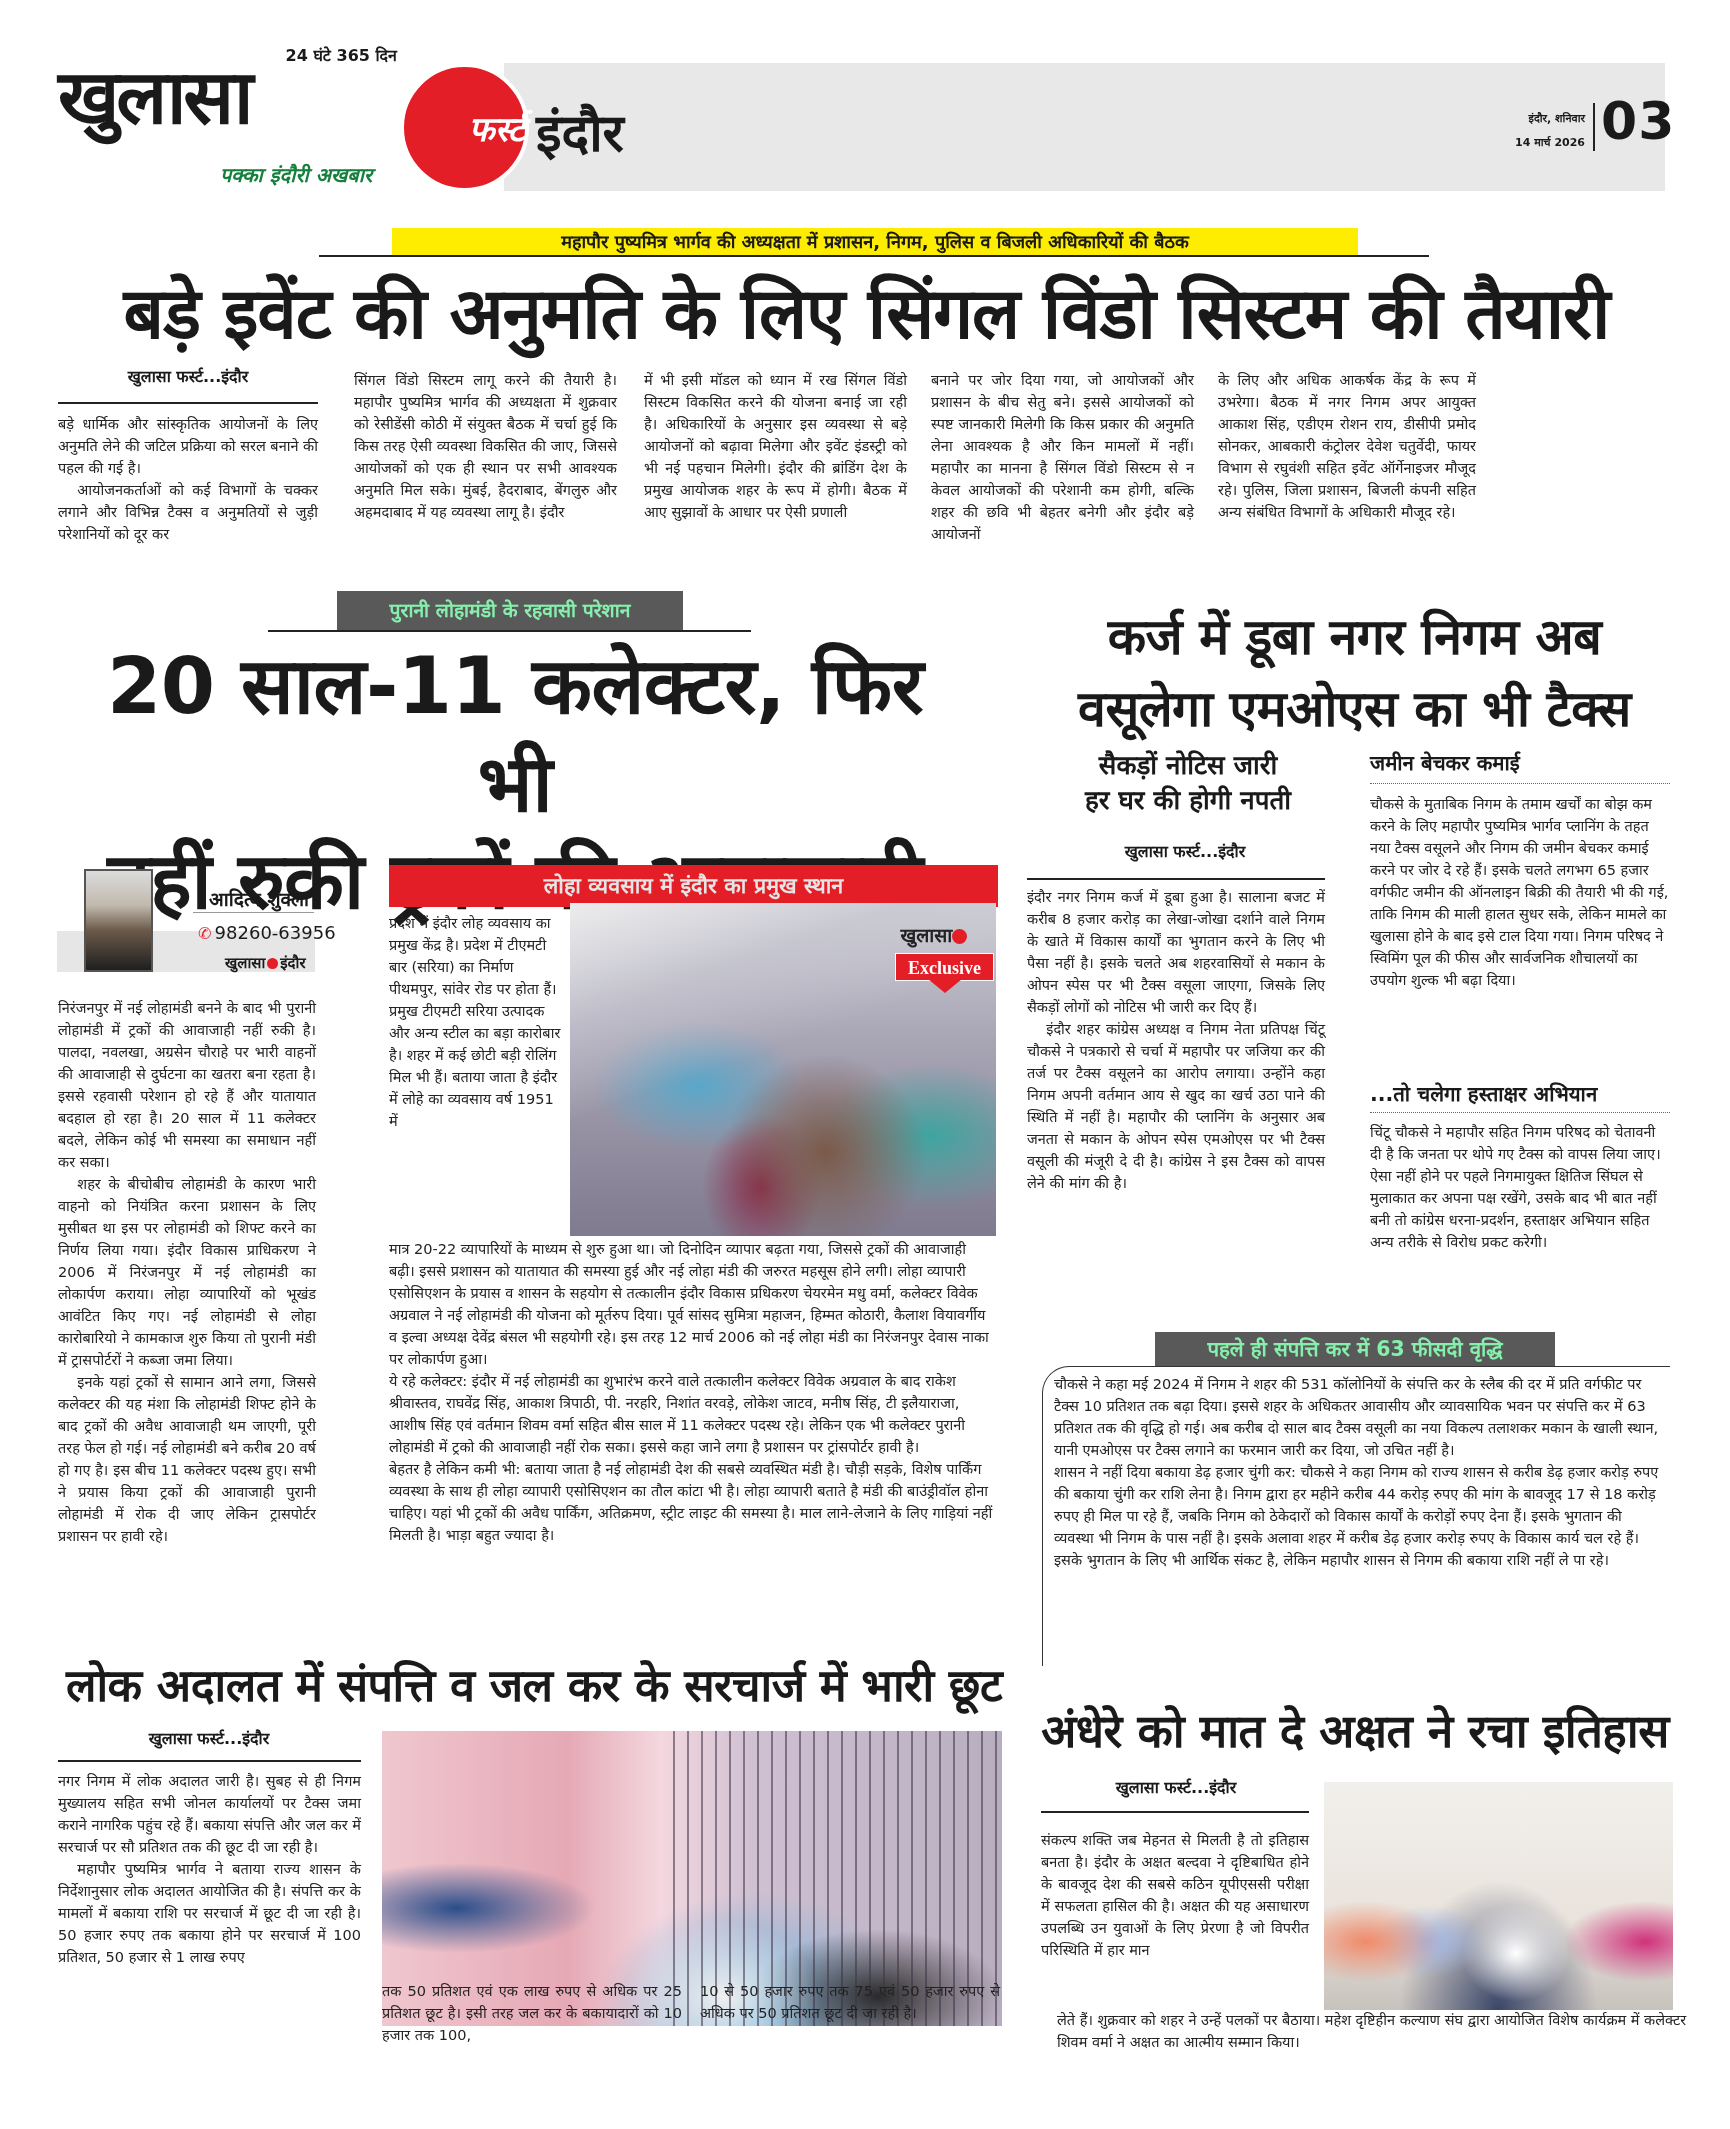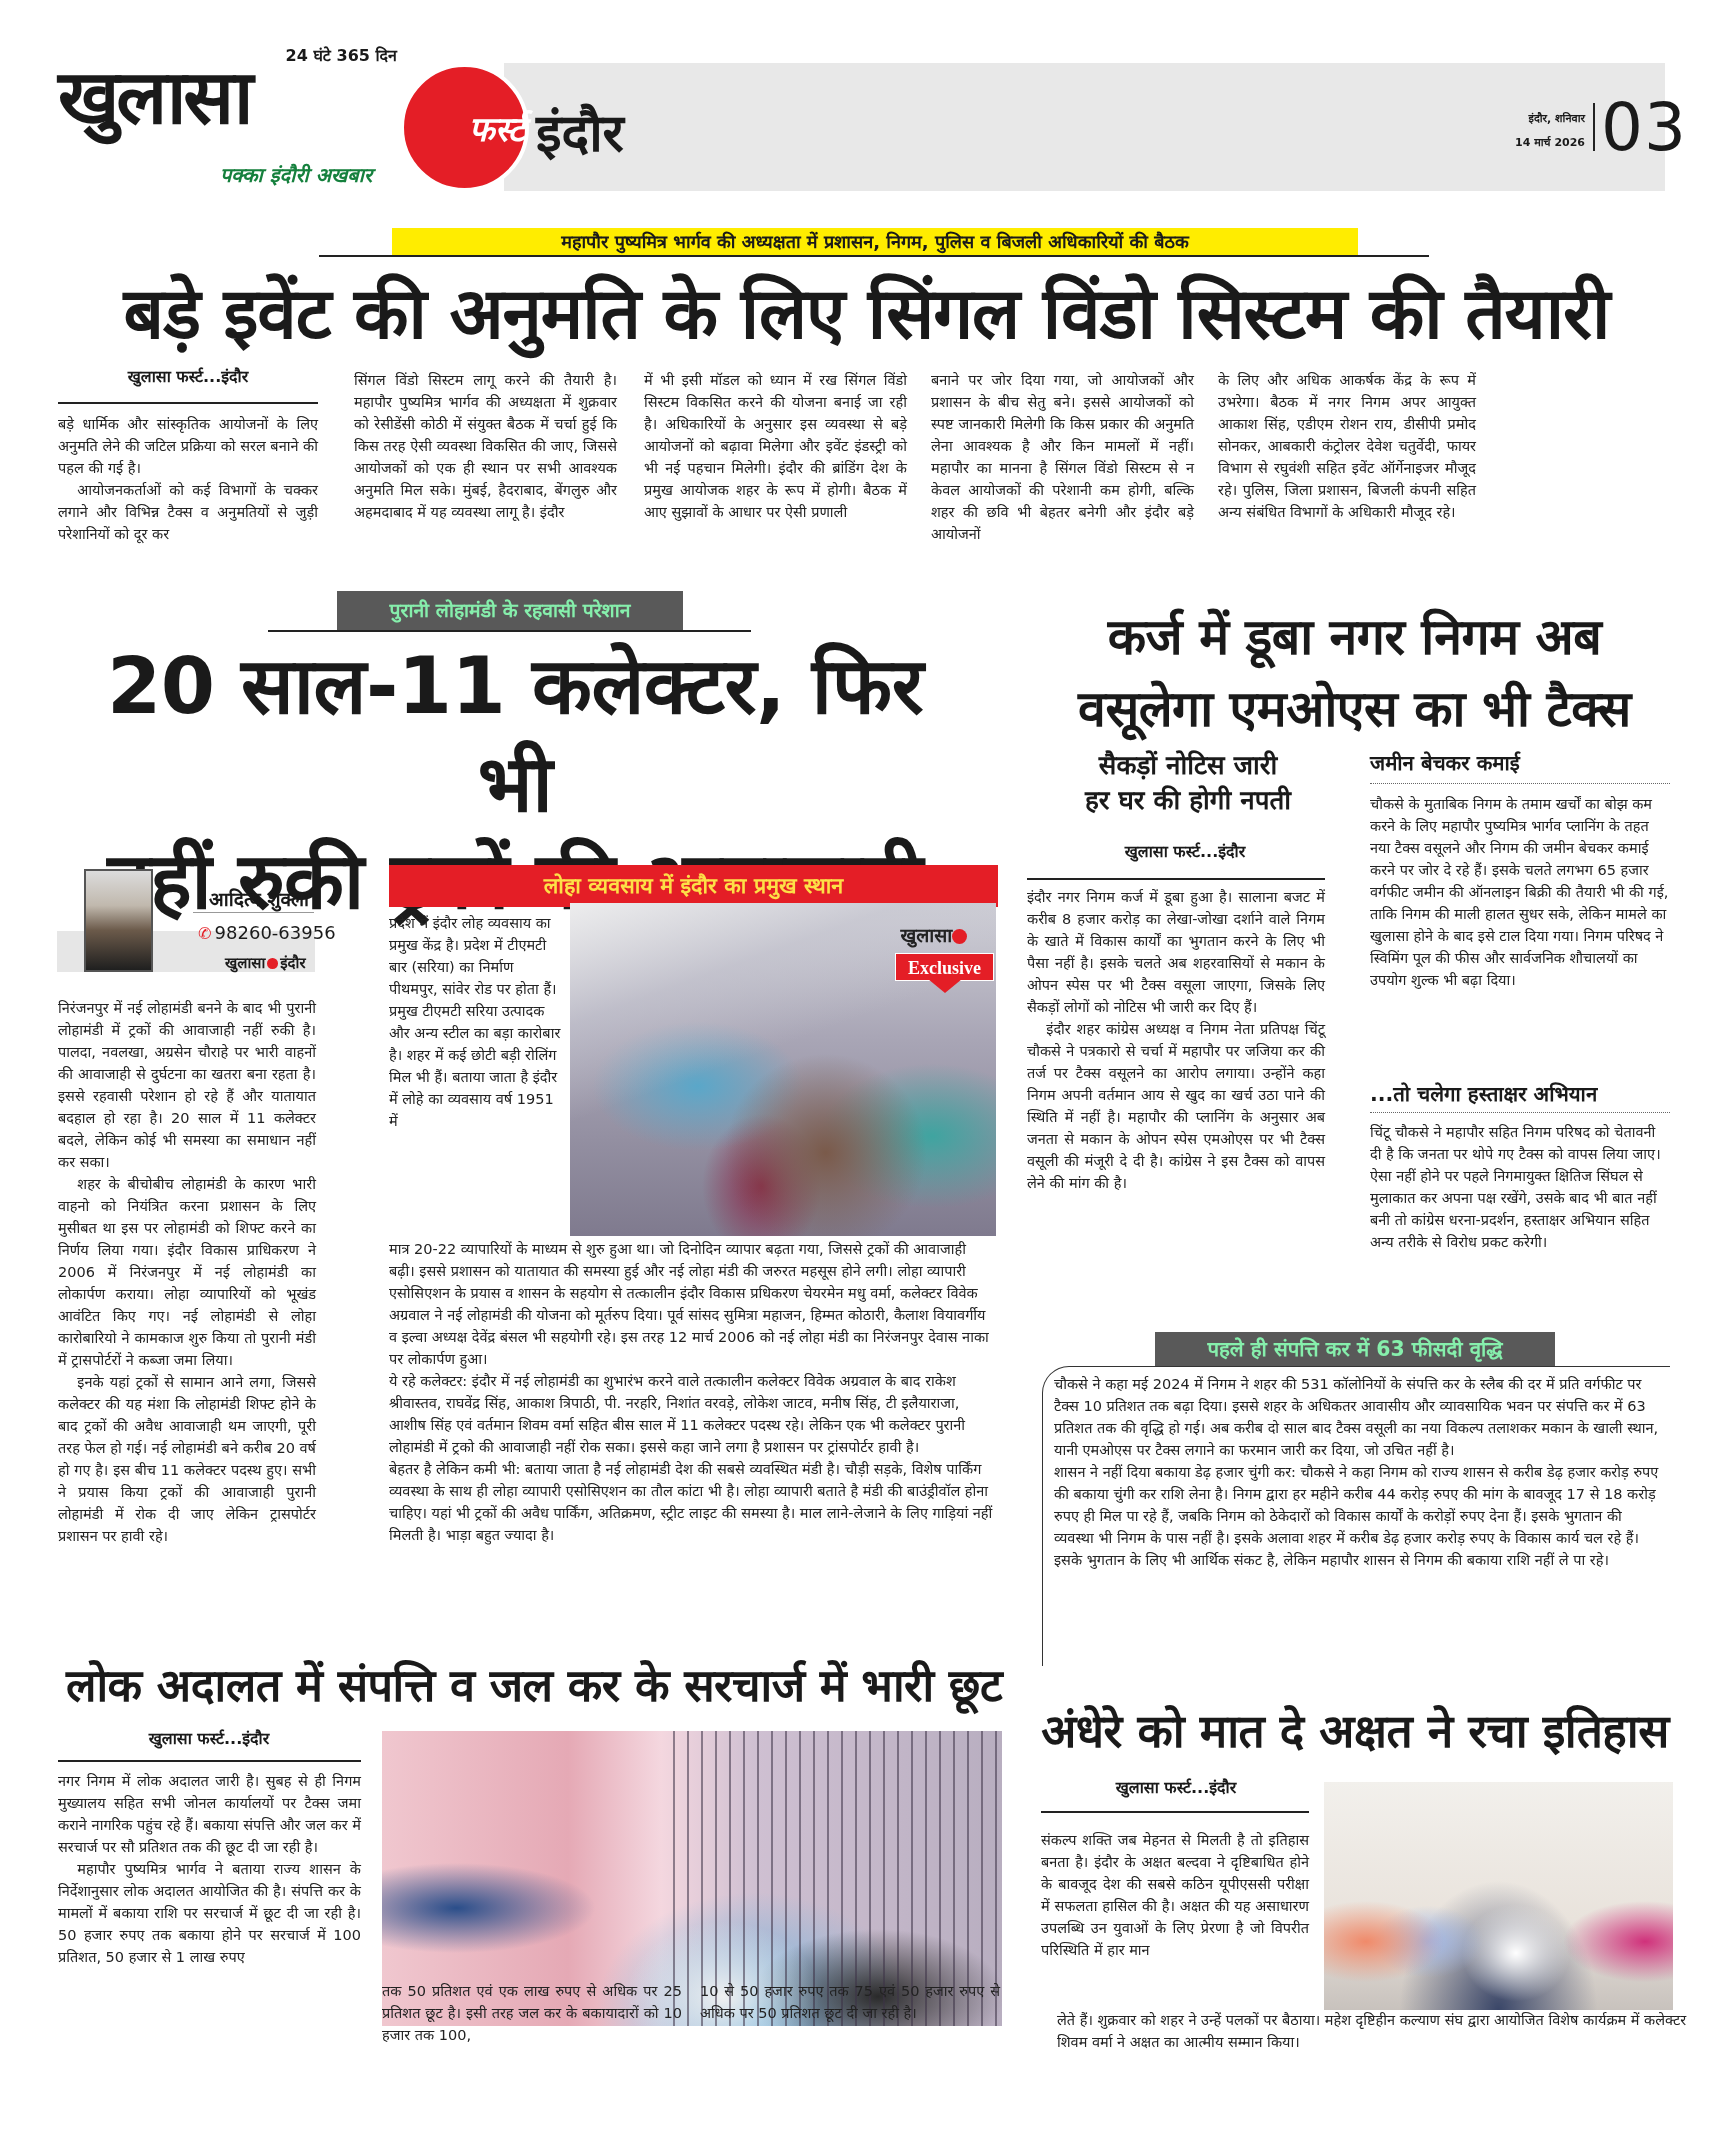--- a/index.html
+++ b/index.html
@@ -14,21 +14,21 @@
   .mast-band { left: 504px; top: 63px; width: 1161px; height: 128px; background: #e8e8e8; }
   .logo-tag { left: 258px; top: 44px; width: 139px; font-size: 16px; font-weight: bold; text-align: right; }
   .logo-main { left: 58px; top: 60px; font-size: 75px; font-weight: bold; letter-spacing: -3.2px; line-height: 1; }
   .logo-sub { left: 220px; top: 161px; font-size: 20px; color: #15803d; font-style: italic; font-weight: bold; }
   .logo-circle { left: 400px; top: 63px; width: 129px; height: 129px; border-radius: 50%;
                  background: #e41e26; border: 4.3px solid #fff; display: flex; align-items: center; justify-content: flex-end; }
   .logo-circle span { color: #fff; font-size: 34px; font-weight: bold; font-style: italic; }
   .city-title { left: 536px; top: 95px; font-size: 52px; font-weight: bold; }
   .dateline { left: 1470px; top: 107px; width: 115px; text-align: right; font-size: 11px; font-weight: bold; line-height: 23.6px; }
   .date-sep { left: 1593px; top: 103px; width: 1.6px; height: 48px; background: #222; }
-  .page-num { left: 1601px; top: 95px; font-size: 66px; font-weight: 400; line-height: 1; letter-spacing: 1.1px; }
+  .page-num { left: 1601px; top: 95px; font-size: 52px; font-weight: 700; line-height: 1; letter-spacing: 1.1px; }
 
   
   .kicker-yellow { left: 392px; top: 228px; width: 966px; height: 28px; background: #ffed00;
                    font-size: 18px; font-weight: bold; text-align: center; line-height: 28px; }
   .kicker-rule { left: 319px; top: 255px; width: 1110px; height: 1.6px; background: #222; }
   .lead-head { left: 54px; top: 268px; width: 1625px; text-align: center; font-size: 71px; font-weight: bold;
                letter-spacing: -1.1px; line-height: 91px; }
   .dateline-tag { font-size: 16px; font-weight: bold; text-align: center; }
   .tag-rule { height: 1.6px; background: #222; }
   .col { font-size: 14.5px; line-height: 22px; text-align: justify; color: #222; }
@@ -38,21 +38,21 @@
   
   .kicker-gray { background: #595959; color: #86efac; font-size: 19.3px; font-weight: bold; text-align: center; }
   .big-head { font-weight: bold; line-height: 1.25; letter-spacing: -0.5px; }
   .author-photo { left: 84px; top: 869px; width: 69px; height: 103px; background: linear-gradient(180deg,#dcdcdc 0%,#c0b8ad 35%,#6b5a4a 60%,#1f1f1f 100%); border: 2.1px solid #555; }
   .author-strip { left: 57px; top: 931px; width: 258px; height: 41px; background: #e6e6e6; }
   .author-name { left: 209px; top: 885px; font-size: 19.3px; font-weight: bold; }
   .author-phone { left: 198px; top: 922px; font-size: 18px; }
   .author-phone .ph { color: #e41e26; font-size: 16px; margin-right: 3.2px; }
   .author-brand { left: 225px; top: 952px; font-size: 15px; font-weight: bold; }
   .author-brand .dot { display: inline-block; width: 10.7px; height: 10.7px; border-radius: 50%; background: #e41e26; vertical-align: middle; margin: 0 2.1px; }
-  .red-banner { left: 389px; top: 865px; width: 609px; height: 42px; background: #e41e26; color: #fde047;
+  .red-banner { left: 389px; top: 865px; width: 609px; height: 42px; background: #e41e26; color: #e5e5e5;
                 font-size: 21.5px; font-weight: bold; text-align: center; line-height: 42px; }
   .photo { overflow: hidden; }
   .photo-trucks { left: 570px; top: 903px; width: 426px; height: 333px;
     background:
       linear-gradient(160deg, rgba(240,240,240,.9) 0%, rgba(200,200,210,.6) 25%, transparent 45%),
       radial-gradient(ellipse at 60% 75%, #7a5a4a 0%, transparent 28%),
       radial-gradient(ellipse at 85% 70%, #3fa4a0 0%, transparent 22%),
       radial-gradient(ellipse at 30% 55%, #5aa7c9 0%, transparent 25%),
       radial-gradient(ellipse at 45% 85%, #8a2a4a 0%, transparent 18%),
       linear-gradient(180deg, #cfcfd6 0%, #a9a6b6 40%, #7f7a8e 100%); }

